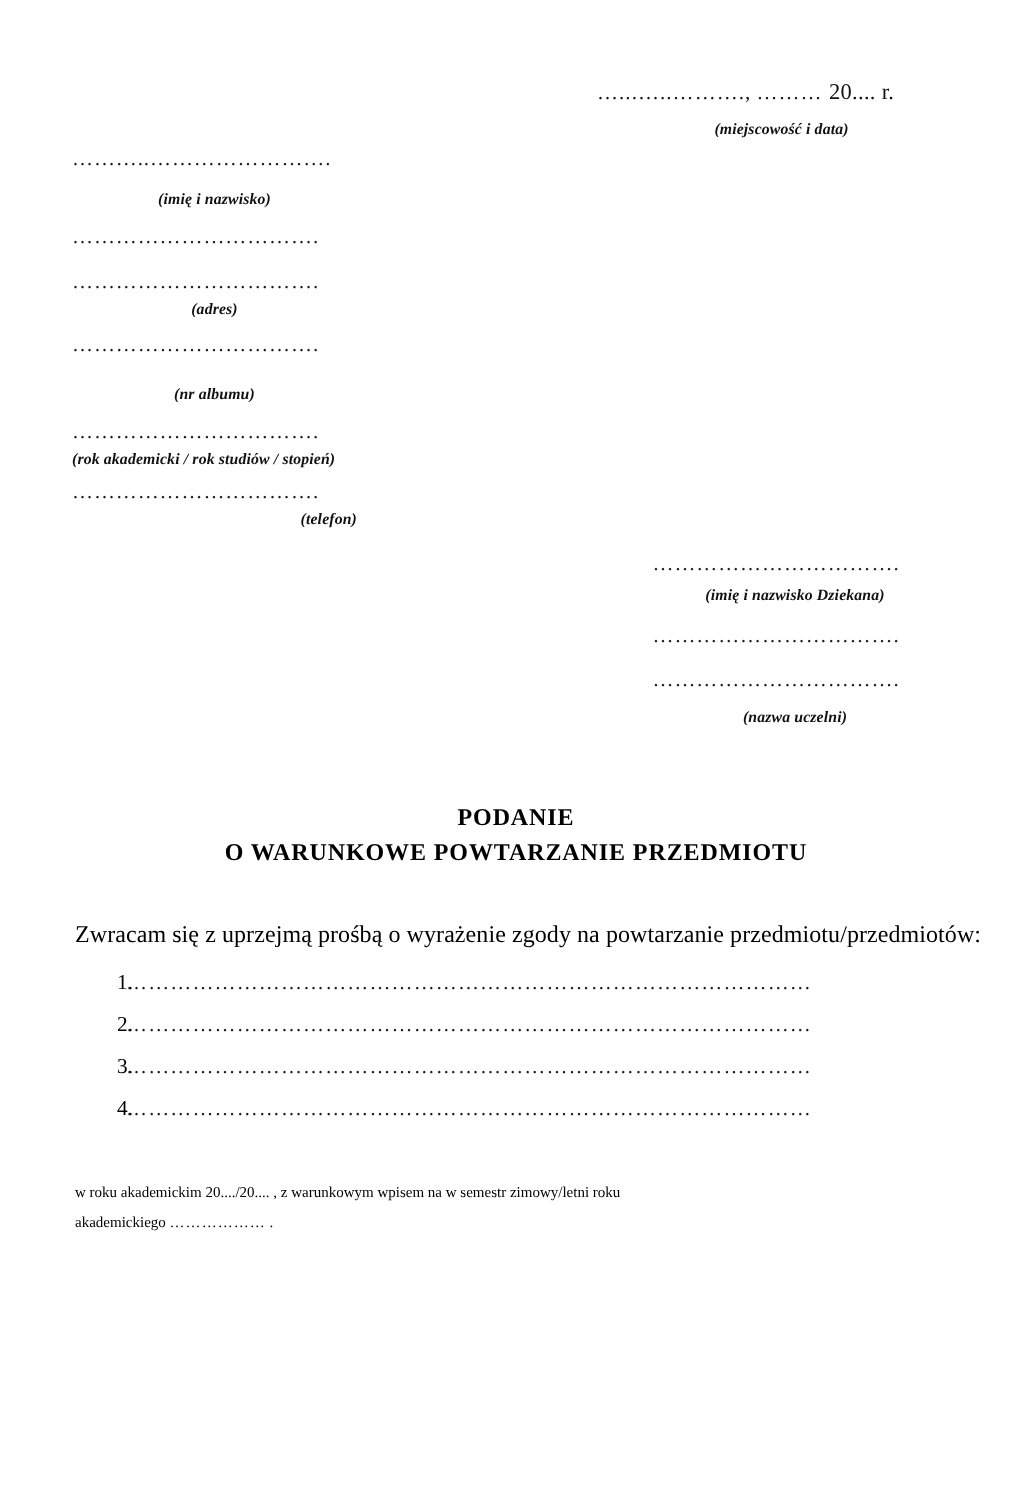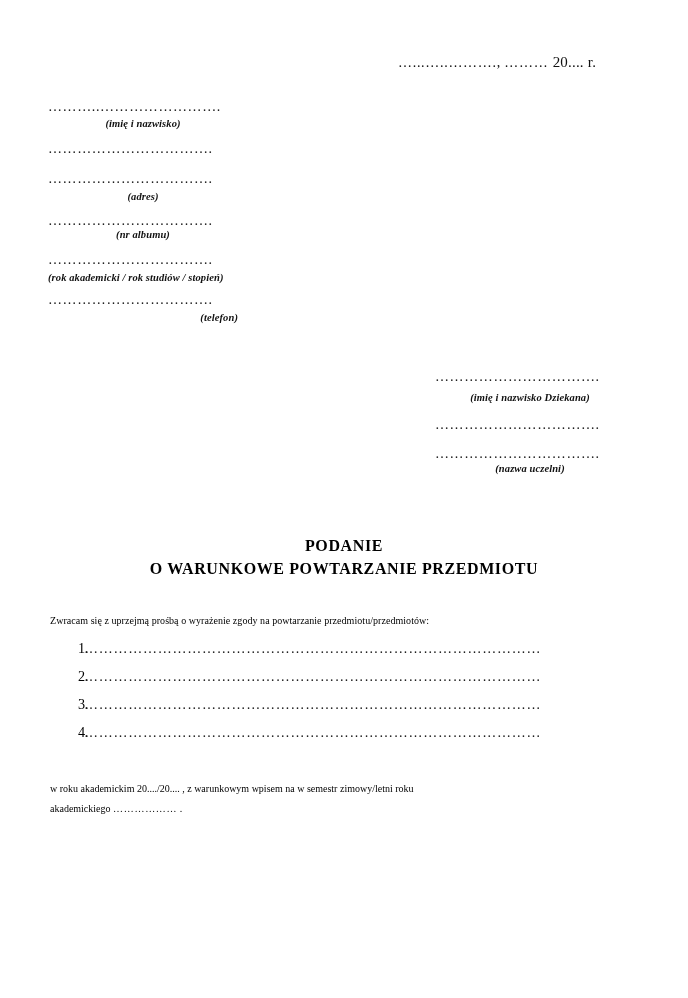--- a/index.html
+++ b/index.html
@@ -113,21 +113,21 @@
   }
 
   
   .content {
     position: absolute;
     left: 50px;
     top: 615px;
     width: 580px;
   }
   .intro {
-    font-size: 10px;
+    font-size: 16px;
     letter-spacing: 0.05px;
     white-space: nowrap;
     color: #000;
   }
   .num-list {
     margin: 14px 0 0 0;
     padding: 0;
     list-style: none;
   }
   .num-item {
@@ -159,41 +159,42 @@
   .closing .line2 { display: block; }
   .closing .inline-dots { letter-spacing: 0.7px; }
 </style>
 </head>
 <body>
 
 <div class="page">
 
   <div class="date-block">
     <div class="date-line"><span class="dotrun">…...…..……….</span><span>, </span><span class="dotrun">……… </span><span class="year">20.... </span><span class="year">r.</span></div>
+    <span class="caption">(miejscowość i data)</span>
   </div>
 
   <div class="student-block">
 
     <div class="sb-row">
       <div class="dots">………..…………………….</div>
-      <span class="caption" style="margin-top:4px;">(imię i nazwisko)</span>
+      <span class="caption" style="margin-top:14px;">(imię i nazwisko)</span>
     </div>
 
     <div class="sb-row" style="margin-top:12px;">
       <div class="dots">…………………………….</div>
     </div>
 
     <div class="sb-row" style="margin-top:16px;">
       <div class="dots">…………………………….</div>
       <span class="caption" style="margin-top:5px;">(adres)</span>
     </div>
 
     <div class="sb-row" style="margin-top:12px;">
       <div class="dots">…………………………….</div>
-      <span class="caption" style="margin-top:1px;">(nr albumu)</span>
+      <span class="caption" style="margin-top:20px;">(nr albumu)</span>
     </div>
 
     <div class="sb-row" style="margin-top:12px;">
       <div class="dots">…………………………….</div>
       <span class="caption" style="margin-top:5px;text-align:left;">(rok akademicki / rok studiów / stopień)</span>
     </div>
 
     <div class="sb-row" style="margin-top:10px;">
       <div class="dots">…………………………….</div>
       <span class="caption" style="margin-top:5px;text-align:right;">(telefon)</span>
@@ -207,21 +208,21 @@
       <div class="dots">…………………………….</div>
       <span class="caption" style="margin-top:8px;">(imię i nazwisko Dziekana)</span>
     </div>
 
     <div class="sb-row" style="margin-top:14px;">
       <div class="dots">…………………………….</div>
     </div>
 
     <div class="sb-row" style="margin-top:15px;">
       <div class="dots">…………………………….</div>
-      <span class="caption" style="margin-top:2px;">(nazwa uczelni)</span>
+      <span class="caption" style="margin-top:12px;">(nazwa uczelni)</span>
     </div>
 
   </div>
 
   <div class="title-block">
     <div class="title-line">PODANIE</div>
     <div class="title-line">O WARUNKOWE POWTARZANIE PRZEDMIOTU</div>
   </div>
 
   <div class="content">

